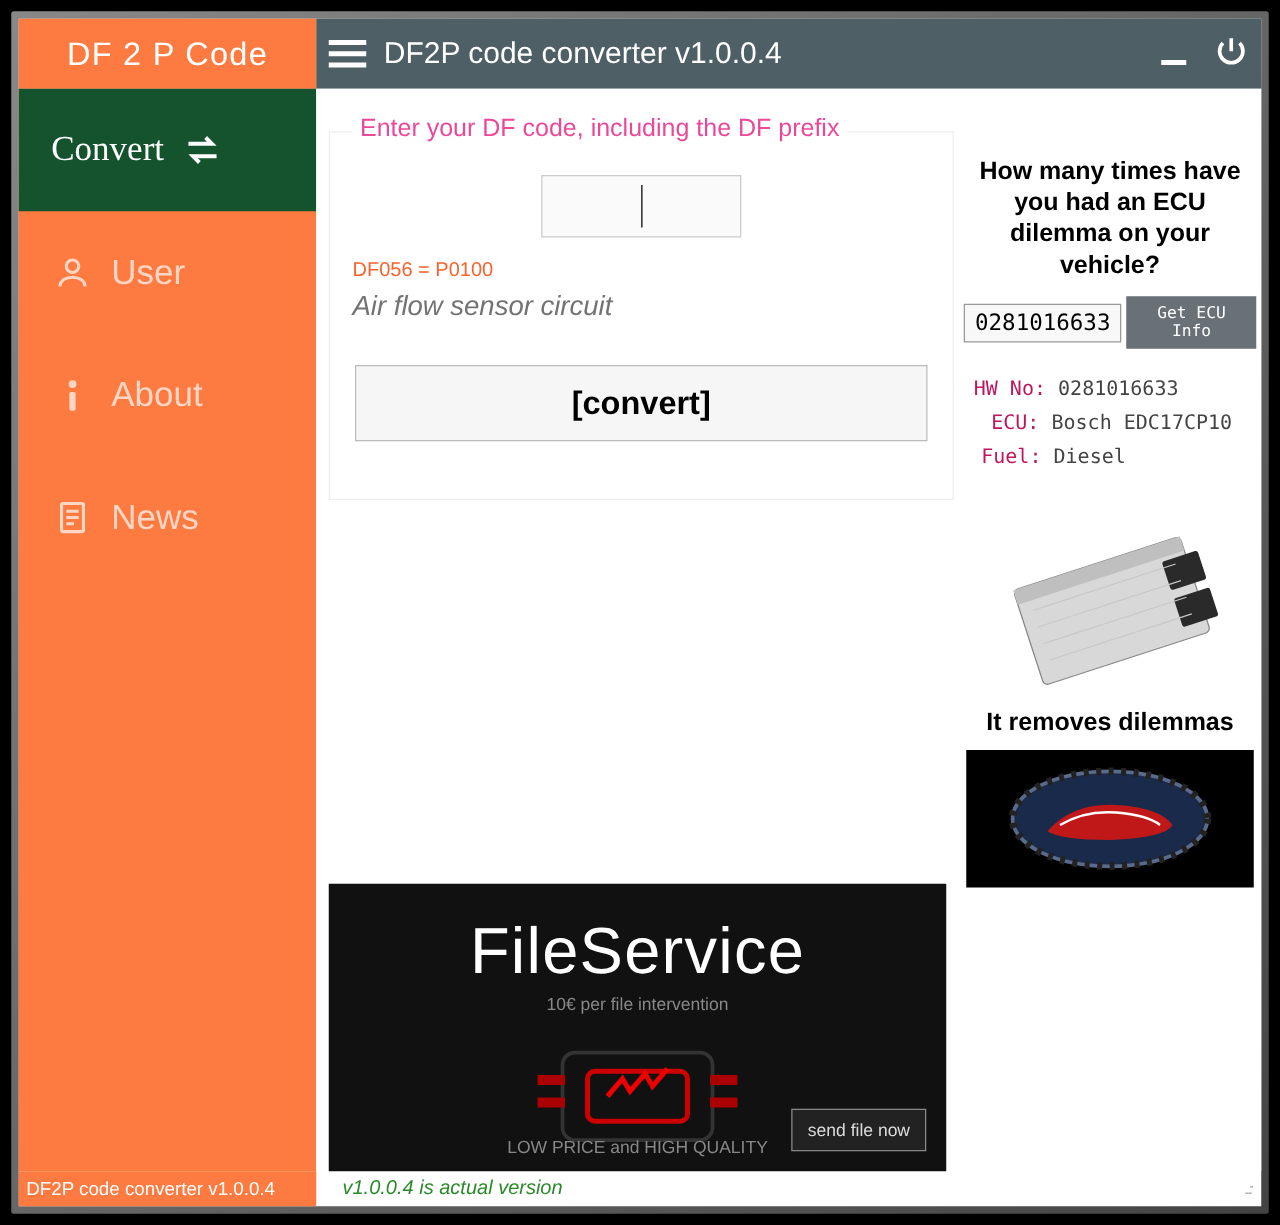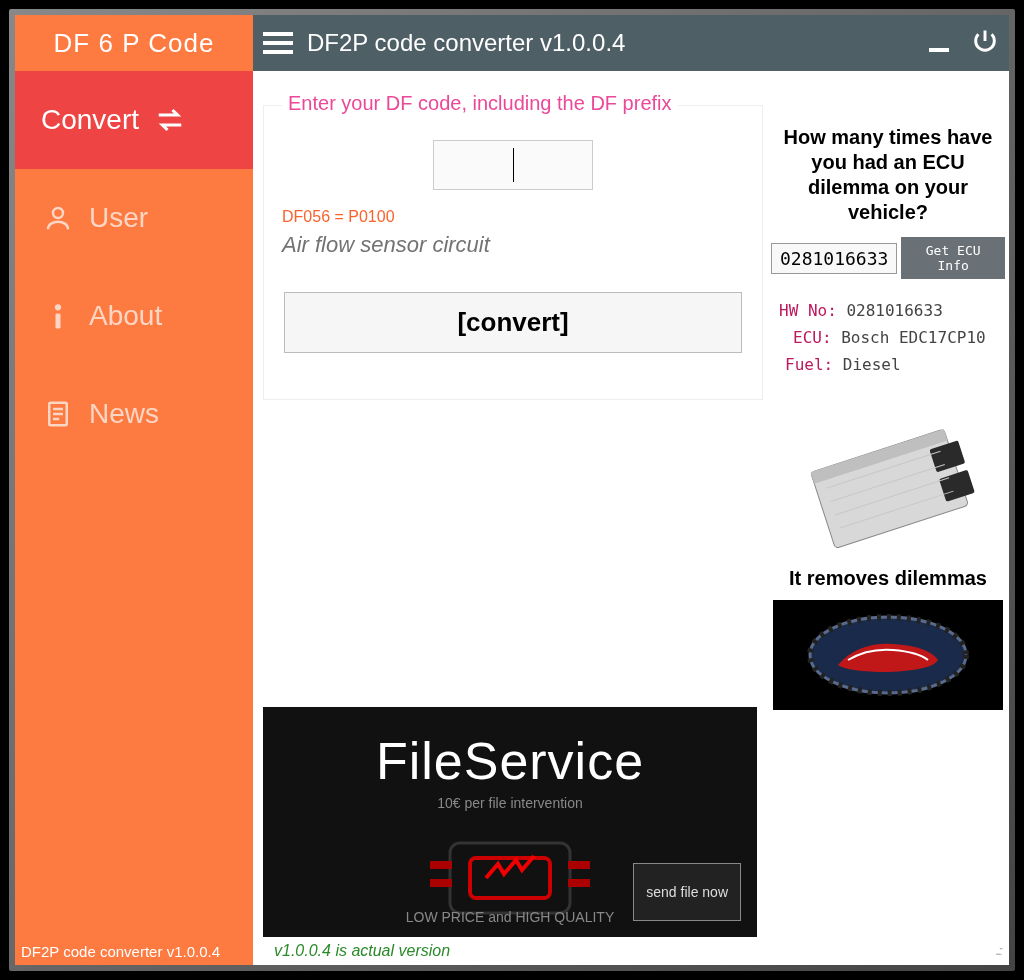--- a/index.html
+++ b/index.html
@@ -86,23 +86,24 @@
 .nav-item {
   height: 98px;
   display: flex;
   align-items: center;
   padding-left: 26px;
   gap: 14px;
   color: #fcd6c4;
   font-size: 28px;
 }
 .nav-item.active {
-  background: #ef4444;
+  background: #14532d;
   color: #fff;
   font-weight: 500;
+  font-family: Liberation Serif, serif;
 }
 .nav-icon { width: 34px; display: flex; align-items: center; justify-content: center; }
 .nav-icon svg { width: 30px; height: 30px; }
 .main {
   flex: 1;
   background: #fff;
   display: flex;
   flex-direction: column;
   padding: 0 4px;
 }
@@ -185,21 +186,21 @@
   position: absolute;
   bottom: -10px;
   left: 50%;
   transform: translateX(-50%);
 }
 .send-btn {
   position: absolute;
   right: 16px;
   bottom: 16px;
   border: 1px solid #888;
-  padding: 20px 12px;
+  padding: 8px 12px;
   font-size: 14px;
   color: #ddd;
   background: #222;
 }
 .right-col {
   width: 234px;
   display: flex;
   flex-direction: column;
 }
 .ecu-question {
@@ -295,21 +296,21 @@
 }
 </style>
 </head>
 <body>
 
 <div class="frame">
 <div class="window">
 
   <div class="titlebar">
     <div class="brand-box">
-      <span>DF 6 P Code</span>
+      <span>DF 2 P Code</span>
     </div>
     <div class="title-main">
       <div class="hamburger">
         <span></span>
             <span></span>
             <span></span>
       </div>
       <div class="app-title">DF2P code converter v1.0.0.4</div>
       <div class="title-icons">
         <div>

